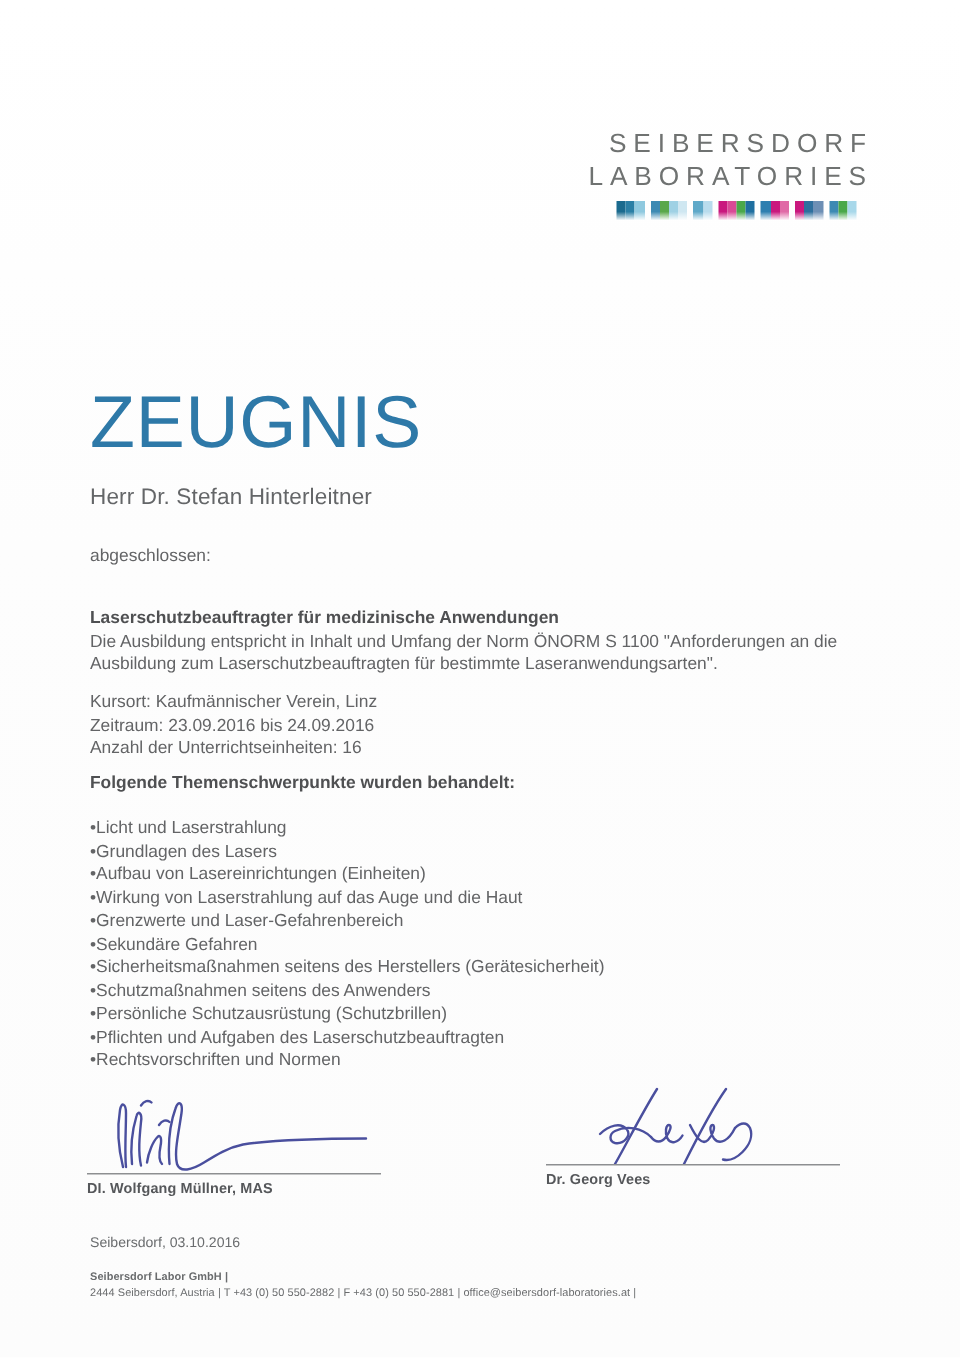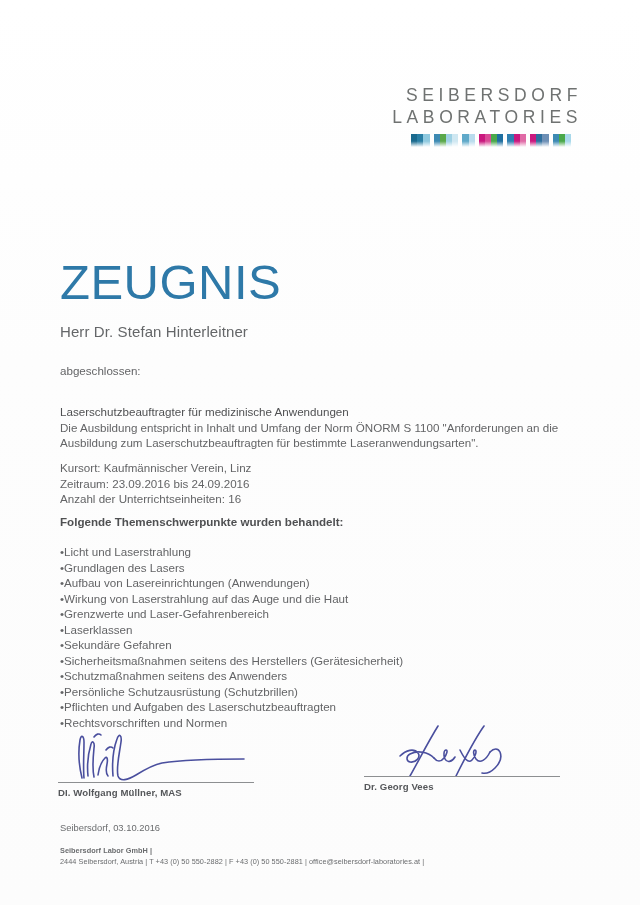--- a/index.html
+++ b/index.html
@@ -75,21 +75,21 @@
   .body-text {
     position: absolute;
     left: 60px;
     width: 500px;
     font-size: 11.6px;
     line-height: 15.5px;
     color: #636466;
   }
   .born { top: 363px; }
   .course { top: 404px; }
-  .course .b { font-weight: normal; color: #4f5052; }
+  .course .b { font-weight: bold; color: #4f5052; }
   .details { top: 460px; }
   .topics-head { top: 514px; font-weight: bold; color: #4f5052; }
   .topics { top: 544px; }
   .topics div { white-space: nowrap; }
   
   .sig-block { position: absolute; }
   .sig-left { left: 58px; top: 730px; width: 196px; }
   .sig-right { left: 364px; top: 724px; width: 196px; }
   .sig-svg { display: block; height: 52px; width: 196px; }
   .sig-line {
@@ -179,24 +179,23 @@
   <div class="body-text details">
     <div>Kursort: Kaufmännischer Verein, Linz</div>
     <div>Zeitraum: 23.09.2016 bis 24.09.2016</div>
     <div>Anzahl der Unterrichtseinheiten: 16</div>
   </div>
 
   <div class="body-text topics-head">Folgende Themenschwerpunkte wurden behandelt:</div>
   <div class="body-text topics" id="topics-list">
       <div>•Licht und Laserstrahlung</div>
       <div>•Grundlagen des Lasers</div>
-      <div>•Aufbau von Lasereinrichtungen (Anwendungen)</div>
+      <div>•Aufbau von Lasereinrichtungen (Einheiten)</div>
       <div>•Wirkung von Laserstrahlung auf das Auge und die Haut</div>
       <div>•Grenzwerte und Laser-Gefahrenbereich</div>
-      <div>•Laserklassen</div>
       <div>•Sekundäre Gefahren</div>
       <div>•Sicherheitsmaßnahmen seitens des Herstellers (Gerätesicherheit)</div>
       <div>•Schutzmaßnahmen seitens des Anwenders</div>
       <div>•Persönliche Schutzausrüstung (Schutzbrillen)</div>
       <div>•Pflichten und Aufgaben des Laserschutzbeauftragten</div>
       <div>•Rechtsvorschriften und Normen</div>
     </div>
 
   <div class="sig-block sig-right">
     <svg class="sig-svg" viewBox="0 0 196 52">

